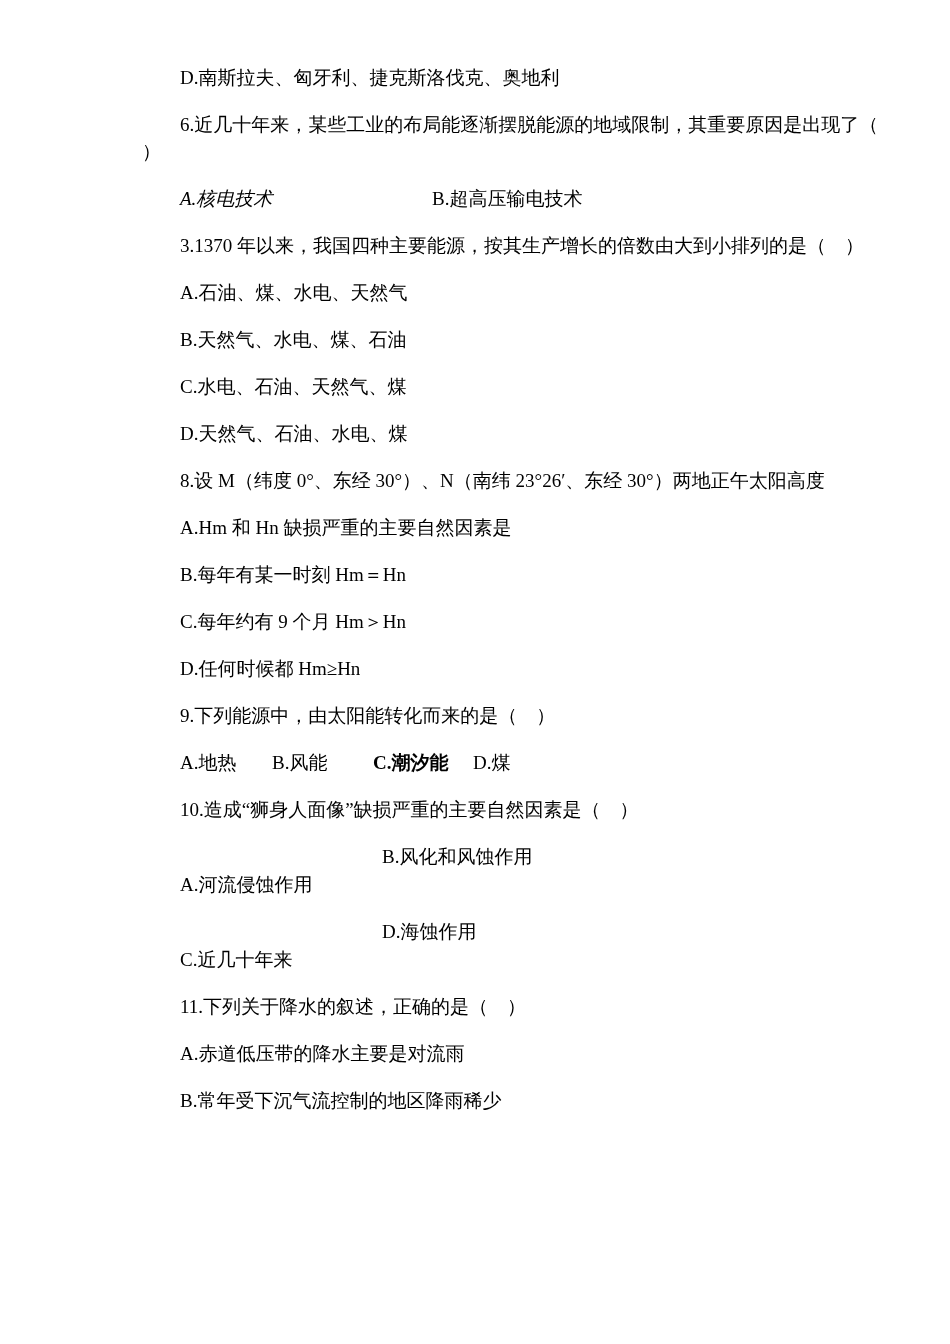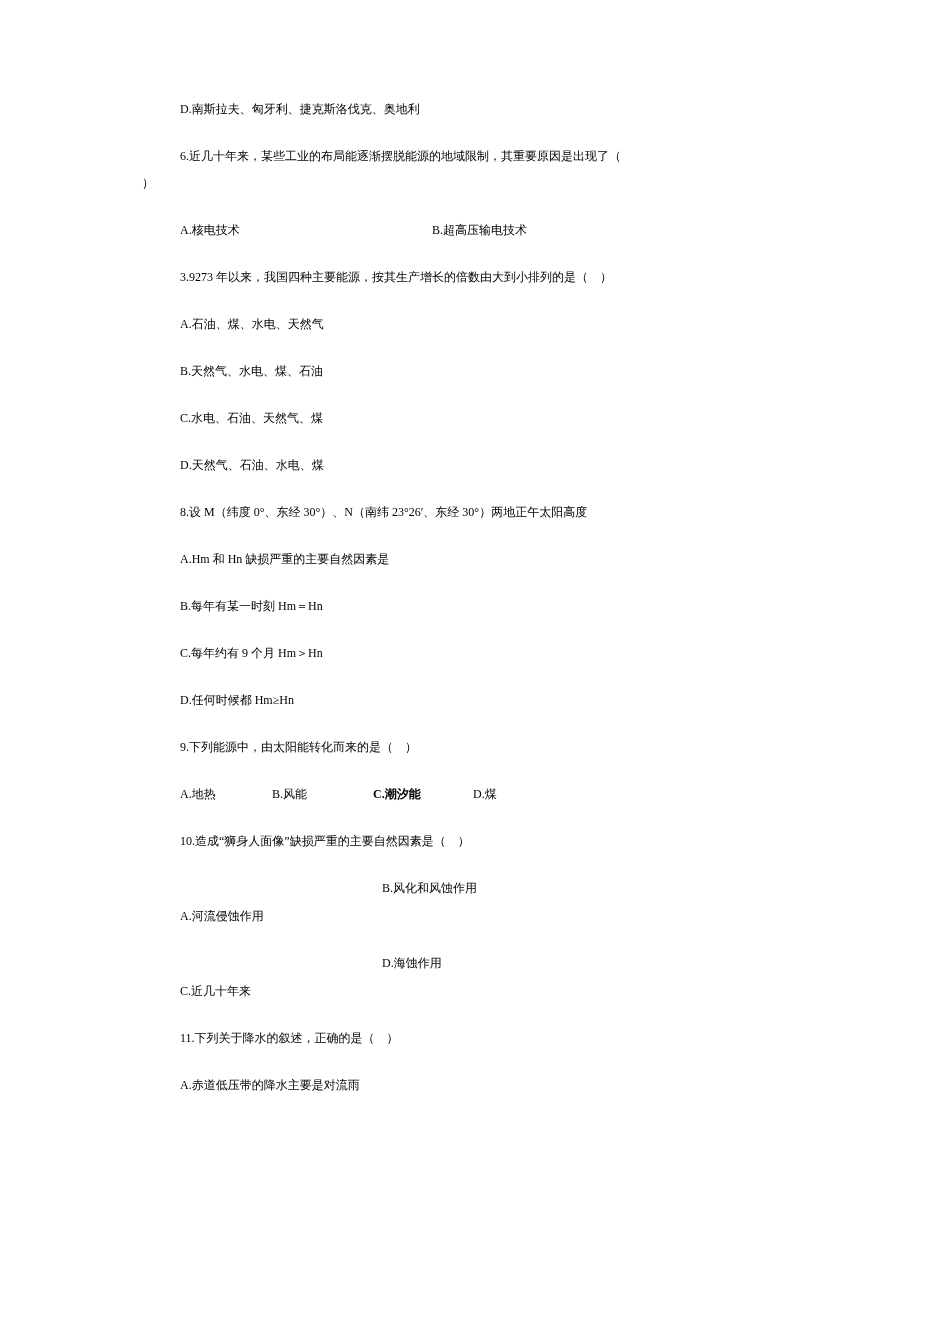--- a/index.html
+++ b/index.html
@@ -7,42 +7,42 @@
     padding: 0;
     background: #ffffff;
   }
   .page {
     position: relative;
     width: 950px;
     height: 1344px;
     background: #ffffff;
     color: #000000;
     font-family: "Liberation Serif", "DejaVu Serif", serif;
-    font-size: 12px;
+    font-size: 19px;
     box-sizing: border-box;
-    padding: 96px 128px 0 142px;
+    padding: 64px 128px 0 142px;
     overflow: hidden;
   }
   .para {
     margin: 0 0 20px 0;
   }
   .line {
     line-height: 27px;
     white-space: nowrap;
   }
   .indent {
     padding-left: 38px;
   }
   .optrow {
     display: flex;
   }
   .optrow > span {
     display: block;
   }
-  .col-q6 { flex: 0 0 252px; }
+  .col-q6 { flex: 0 0 252px; font-style: italic; }
   .col-q10 { flex: 0 0 202px; margin-top: 28px; }
   .q9a { flex: 0 0 92px; }
   .q9b { flex: 0 0 101px; }
   .q9c { flex: 0 0 100px; font-weight: bold; }
 </style>
 </head>
 <body>
 
 <div class="page">
 
@@ -55,21 +55,21 @@
     <div class="line">）</div>
   </div>
   <div class="para">
     <div class="line indent optrow">
       <span class="col-q6">A.核电技术</span>
       <span>B.超高压输电技术</span>
     </div>
   </div>
 
   <div class="para">
-    <div class="line indent">3.9273 年以来，我国四种主要能源，按其生产增长的倍数由大到小排列的是（　）</div>
+    <div class="line indent">3.1370 年以来，我国四种主要能源，按其生产增长的倍数由大到小排列的是（　）</div>
   </div>
   <div class="para">
     <div class="line indent">A.石油、煤、水电、天然气</div>
   </div>
   <div class="para">
     <div class="line indent">B.天然气、水电、煤、石油</div>
   </div>
   <div class="para">
     <div class="line indent">C.水电、石油、天然气、煤</div>
   </div>
@@ -120,14 +120,17 @@
       <span>D.海蚀作用</span>
     </div>
   </div>
 
   <div class="para">
     <div class="line indent">11.下列关于降水的叙述，正确的是（　）</div>
   </div>
   <div class="para">
     <div class="line indent">A.赤道低压带的降水主要是对流雨</div>
   </div>
+  <div class="para">
+    <div class="line indent">B.常年受下沉气流控制的地区降雨稀少</div>
+  </div>
 
 </div>
 
 </body></html>

